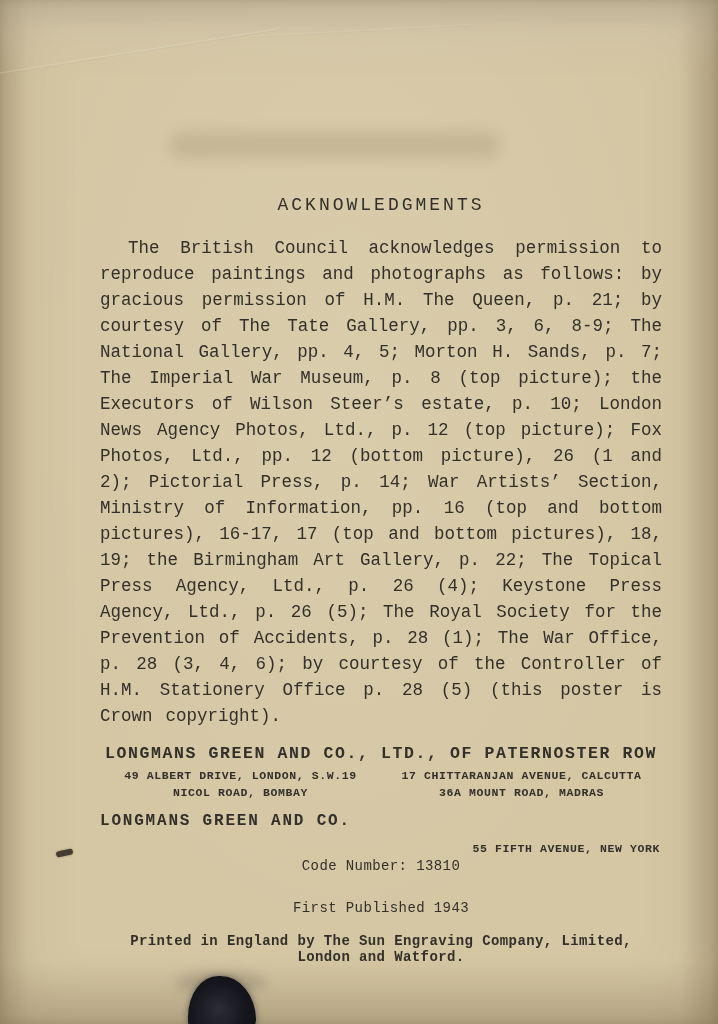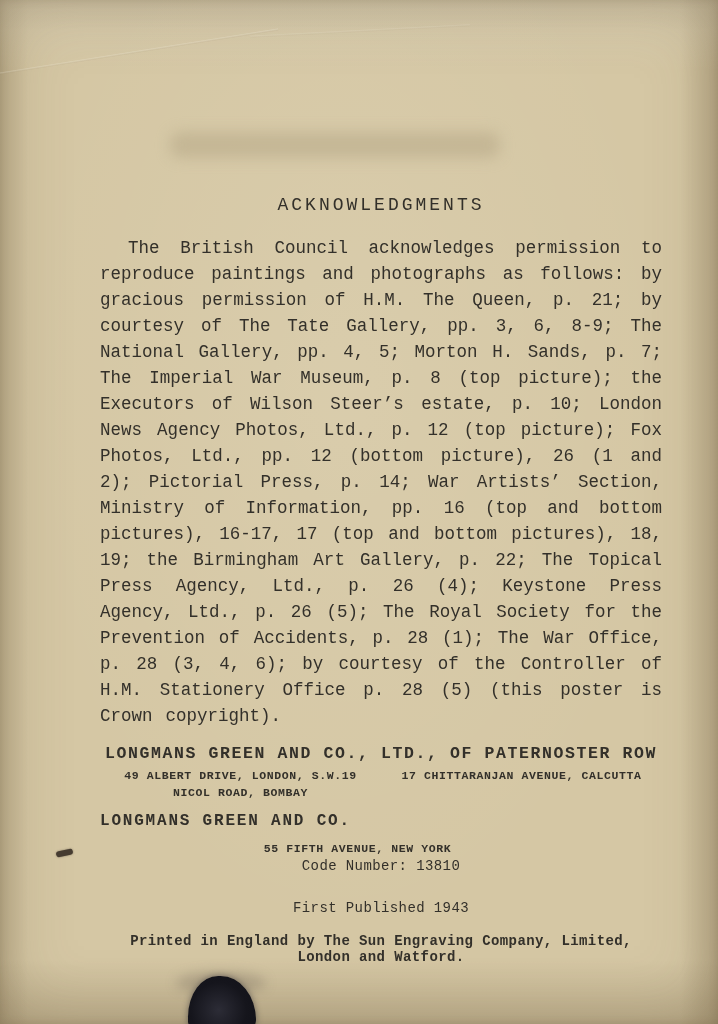--- a/index.html
+++ b/index.html
@@ -49,21 +49,21 @@
   .addr-row{display:flex;margin-top:4px;}
   .addr-col{flex:1;text-align:center;}
   .addr{
     font-weight:700;font-size:11.5px;letter-spacing:0.6px;line-height:17px;
     white-space:nowrap;
   }
   .pub-block-2{position:absolute;top:812px;width:100%;}
   .pub-line-2{font-weight:700;font-size:16px;letter-spacing:1.8px;}
   .addr-row-wide{
     position:absolute;top:840px;left:55px;right:58px;
-    display:flex;justify-content:center;
+    display:flex;justify-content:flex-end;
   }
   .code-number{
     position:absolute;top:858px;width:100%;text-align:center;
     font-size:14px;letter-spacing:0.4px;
   }
   .first-published{
     position:absolute;top:900px;width:100%;text-align:center;
     font-size:14px;letter-spacing:0.4px;
   }
   .printer-line{
@@ -104,20 +104,21 @@
     <div class="imprint">
       <div class="pub-line-1">LONGMANS GREEN AND CO., LTD., OF PATERNOSTER ROW</div>
 
       <div class="addr-row">
         <div class="addr-col">
           <div class="addr">49 ALBERT DRIVE, LONDON, S.W.19</div>
           <div class="addr">NICOL ROAD, BOMBAY</div>
         </div>
         <div class="addr-col">
           <div class="addr">17 CHITTARANJAN AVENUE, CALCUTTA</div>
+          <div class="addr">36A MOUNT ROAD, MADRAS</div>
         </div>
       </div>
     </div>
 
     <div class="pub-block-2">
       <div class="pub-line-2">LONGMANS GREEN AND CO.</div>
     </div>
 
     <div class="code-number">Code Number: 13810</div>
 

